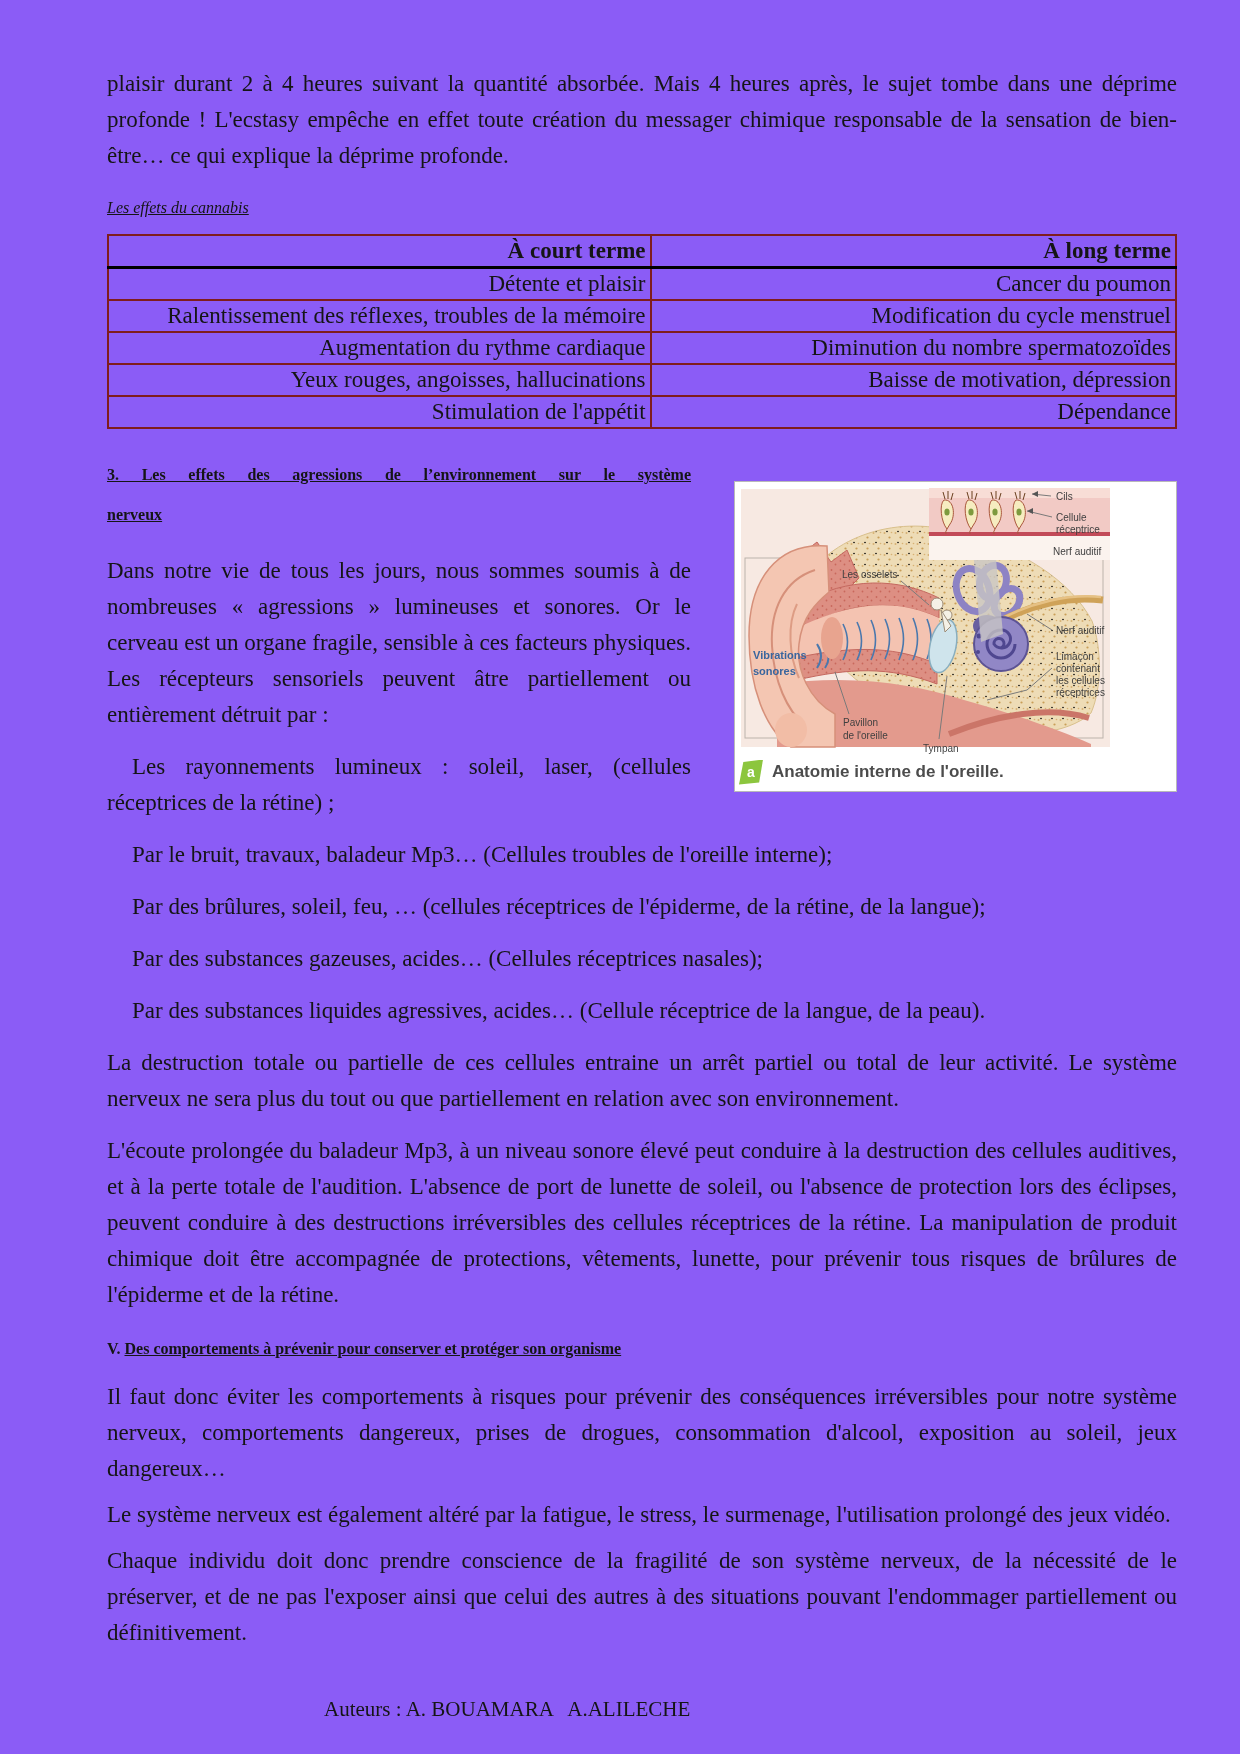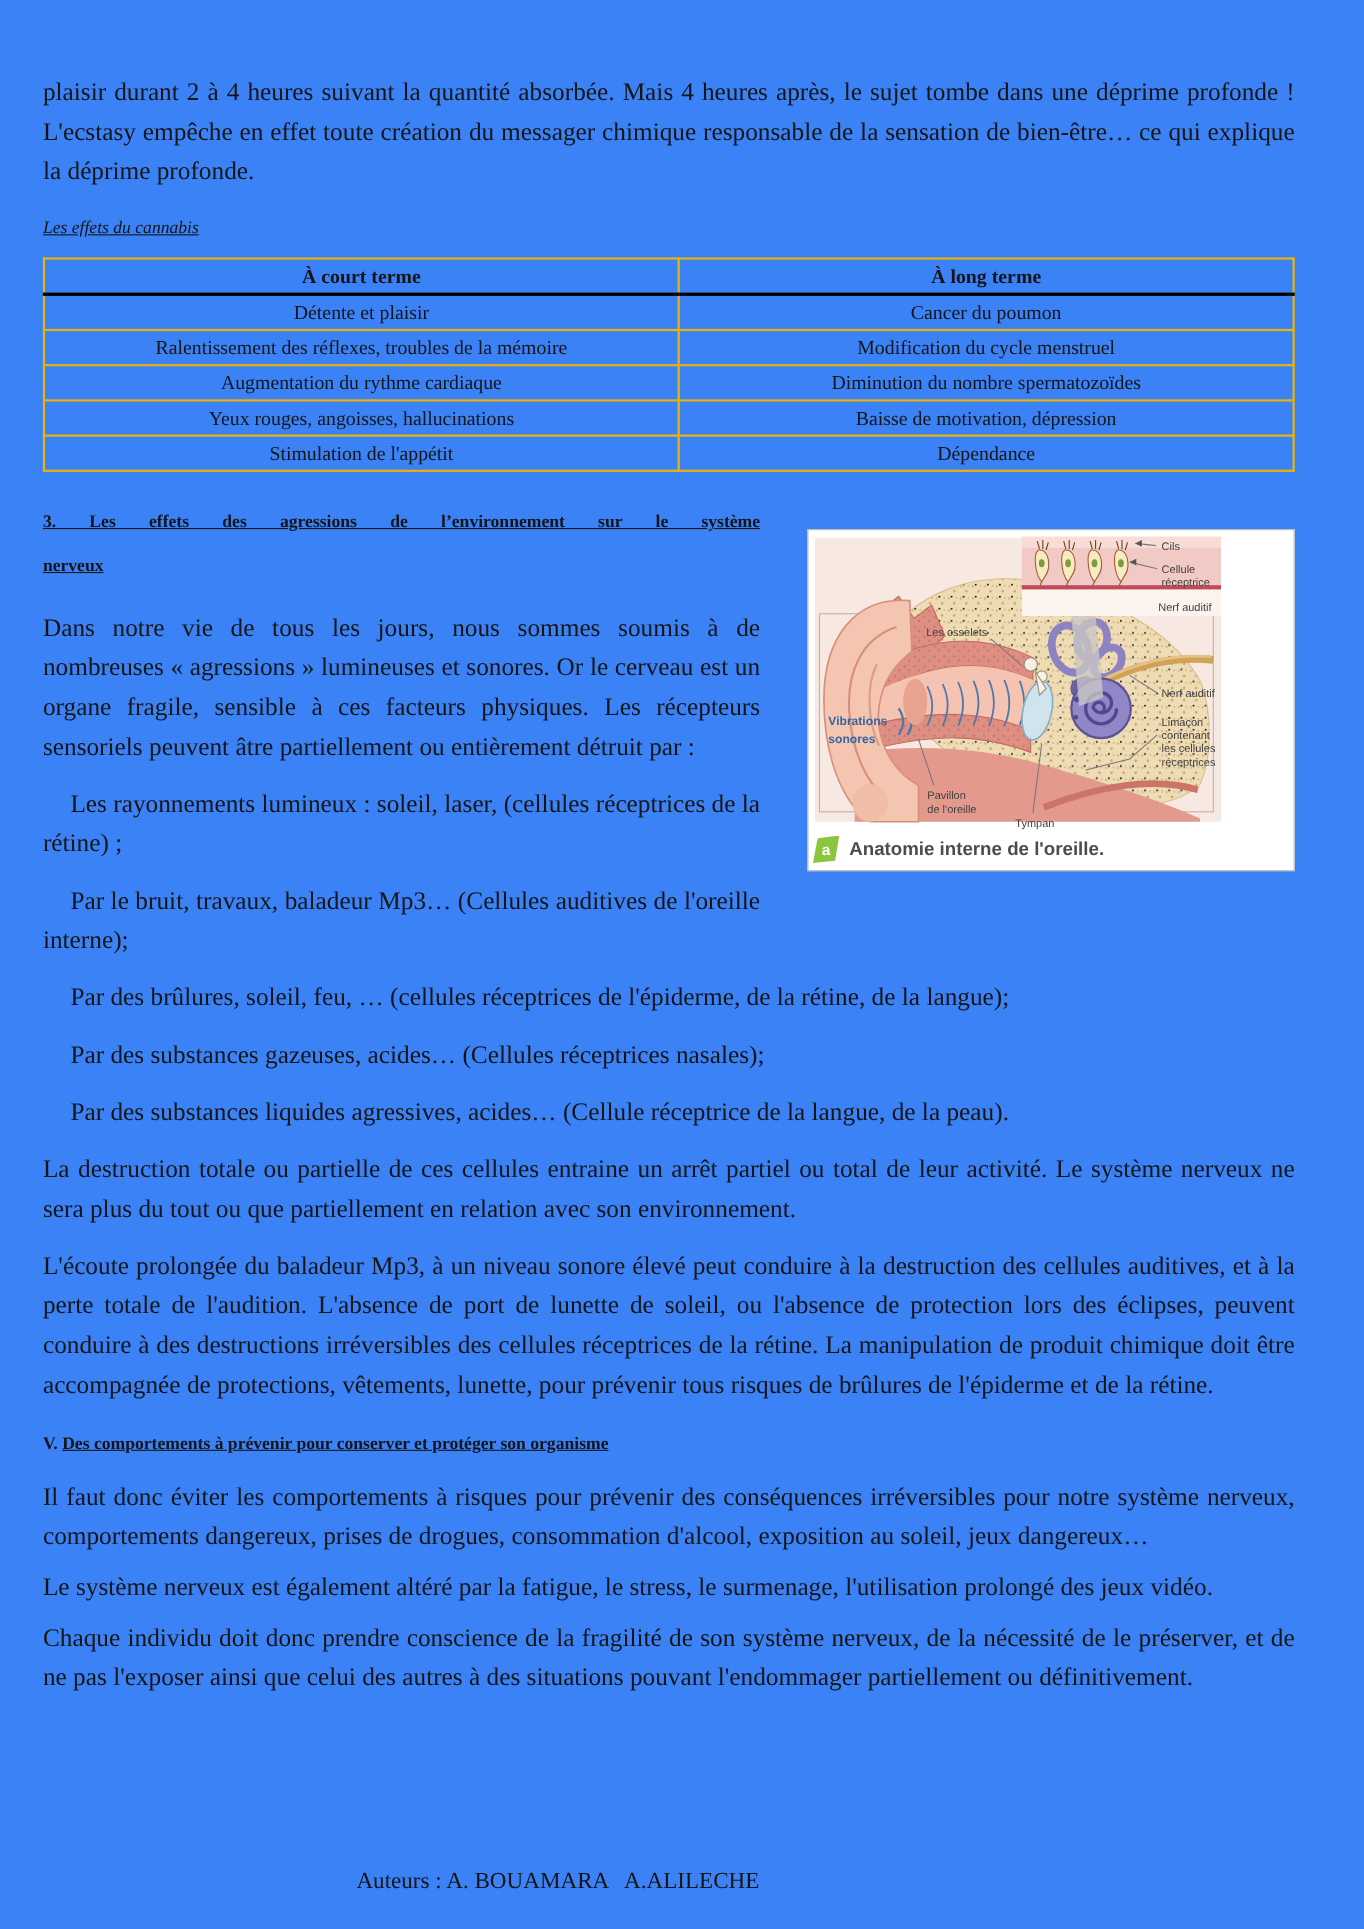--- a/index.html
+++ b/index.html
@@ -1,41 +1,41 @@
 <!DOCTYPE html>
 <html><head>
 <meta charset="utf-8">
 <style>
   html,body{margin:0;padding:0;background:#ffffff;}
   .page{
     position:relative;
     width:1240px;height:1754px;
     box-sizing:border-box;
-    background:#3b82f6;
-    padding:66px 63px 0 39px;
+    background:#8b5cf6;
+    padding:66px 63px 0 107px;
     font-family:"Liberation Serif","DejaVu Serif",serif;
     font-size:23px;line-height:36px;color:#151515;
     overflow:hidden;
   }
   p{margin:0 0 16px;text-align:justify;}
   p.indent{text-indent:25px;}
   .tight{margin-bottom:10px !important;}
   h2{font-size:16px;font-weight:bold;margin:0;}
   .h-cannabis{
     font-style:italic;font-weight:normal;
     text-decoration:underline;
     margin:12px 0 8px;line-height:36px;
   }
   table.effects{
     width:100%;border-collapse:collapse;margin:0 0 26px;
     table-layout:fixed;
   }
   table.effects th,table.effects td{
-    border:2px solid #eab308;text-align:center;
-    padding:1px 4px;line-height:28px;font-size:18px;
+    border:2px solid #7f1d1d;text-align:right;
+    padding:1px 4px;line-height:28px;font-size:23px;
     overflow:hidden;white-space:nowrap;
   }
   table.effects th{font-weight:bold;border-bottom:3px solid #000;}
   col.c1{width:50.8%;}
   .h-sec3{line-height:40px;text-decoration:underline;margin:0 0 18px;}
   .jline{display:block;text-align:justify;text-align-last:justify;}
   .h-v{line-height:40px;margin:0 0 10px;}
   .h-v .uline{text-decoration:underline;}
   .footer{
     position:absolute;left:324px;top:1696px;
@@ -257,21 +257,21 @@
       </figcaption>
     </figure>
 
     <h2 class="h-sec3">
       <span class="jline">3. Les effets des agressions de l’environnement sur le système</span>
       <span>nerveux</span>
     </h2>
 
     <p>Dans notre vie de tous les jours, nous sommes soumis à de nombreuses « agressions » lumineuses et sonores. Or le cerveau est un organe fragile, sensible à ces facteurs physiques. Les récepteurs sensoriels peuvent âtre partiellement ou entièrement détruit par :</p>
     <p class="indent">Les rayonnements lumineux : soleil, laser, (cellules réceptrices de la rétine) ;</p>
-    <p class="indent">Par le bruit, travaux, baladeur Mp3… (Cellules auditives de l'oreille interne);</p>
+    <p class="indent">Par le bruit, travaux, baladeur Mp3… (Cellules troubles de l'oreille interne);</p>
   </div>
 
   <p class="indent">Par des brûlures, soleil, feu, … (cellules réceptrices de l'épiderme, de la rétine, de la langue);</p>
   <p class="indent">Par des substances gazeuses, acides… (Cellules réceptrices nasales);</p>
   <p class="indent">Par des substances liquides agressives, acides… (Cellule réceptrice de la langue, de la peau).</p>
 
   <p>La destruction totale ou partielle de ces cellules entraine un arrêt partiel ou total de leur activité. Le système nerveux ne sera plus du tout ou que partiellement en relation avec son environnement.</p>
   <p>L'écoute prolongée du baladeur Mp3, à un niveau sonore élevé peut conduire à la destruction des cellules auditives, et à la perte totale de l'audition. L'absence de port de lunette de soleil, ou l'absence de protection lors des éclipses, peuvent conduire à des destructions irréversibles des cellules réceptrices de la rétine. La manipulation de produit chimique doit être accompagnée de protections, vêtements, lunette, pour prévenir tous risques de brûlures de l'épiderme et de la rétine.</p>
 
   <h2 class="h-v tight">

